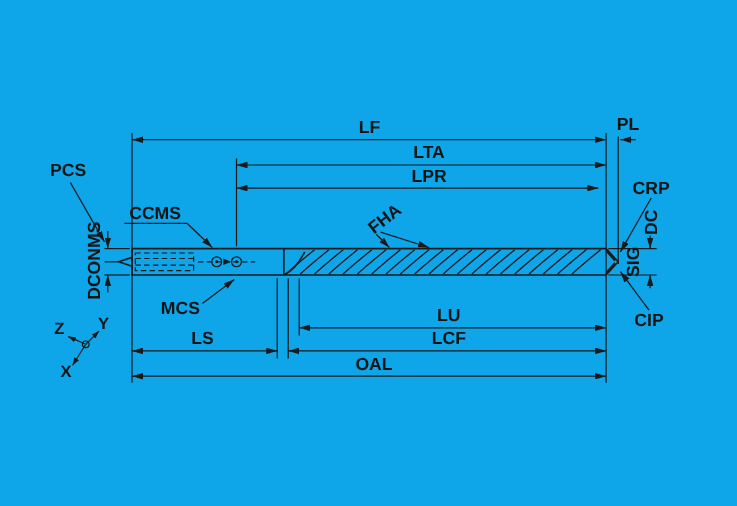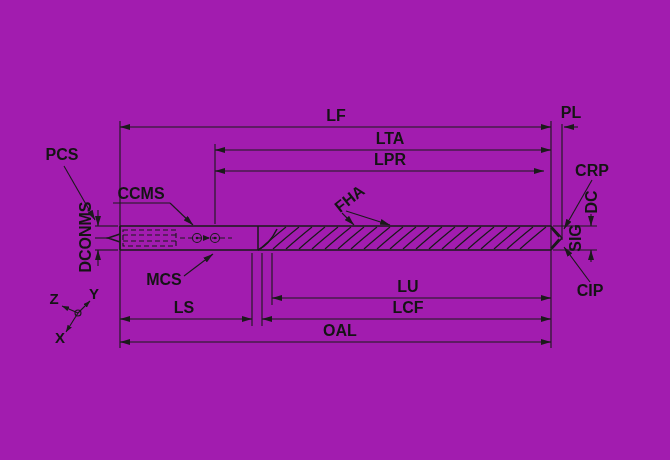--- a/index.html
+++ b/index.html
@@ -1,16 +1,16 @@
 <!DOCTYPE html>
 <html><head>
 <meta charset="utf-8">
 <style>
   html,body{margin:0;padding:0;background:#ffffff;}
-  .stage{width:670px;height:460px;background:#a21caf;position:relative;overflow:hidden;}
+  .stage{width:670px;height:460px;background:#0ea5e9;position:relative;overflow:hidden;}
   svg{display:block;}
   .lbl{font-family:"Liberation Sans",sans-serif;font-weight:700;font-size:16px;fill:#141414;}
   .lbl-sm{font-size:15px;}
   .dim{stroke:#1a1a1a;stroke-width:1.1;fill:none;}
   .body{stroke:#1a1a1a;stroke-width:1.5;fill:none;}
   .dash{stroke:#1a1a1a;stroke-width:1.1;fill:none;stroke-dasharray:5 3;}
   .fillk{fill:#1a1a1a;stroke:none;}
   marker path{fill:#1a1a1a;}
 </style>
 </head>

